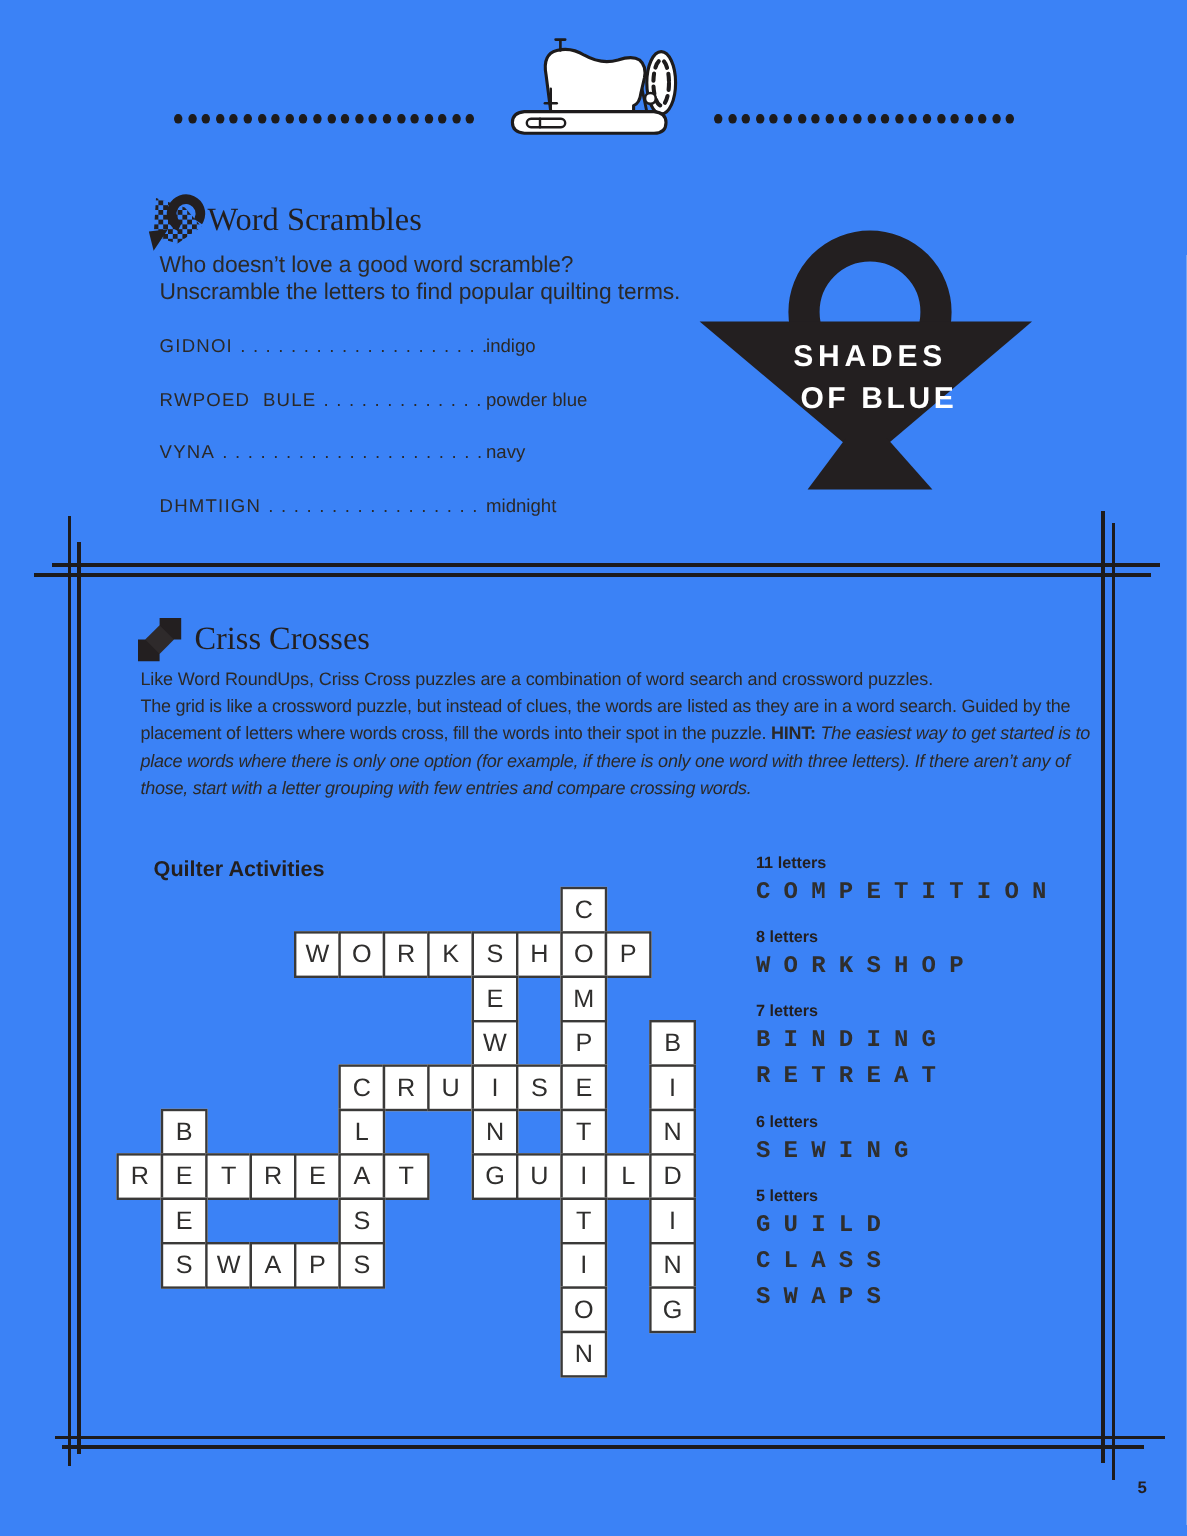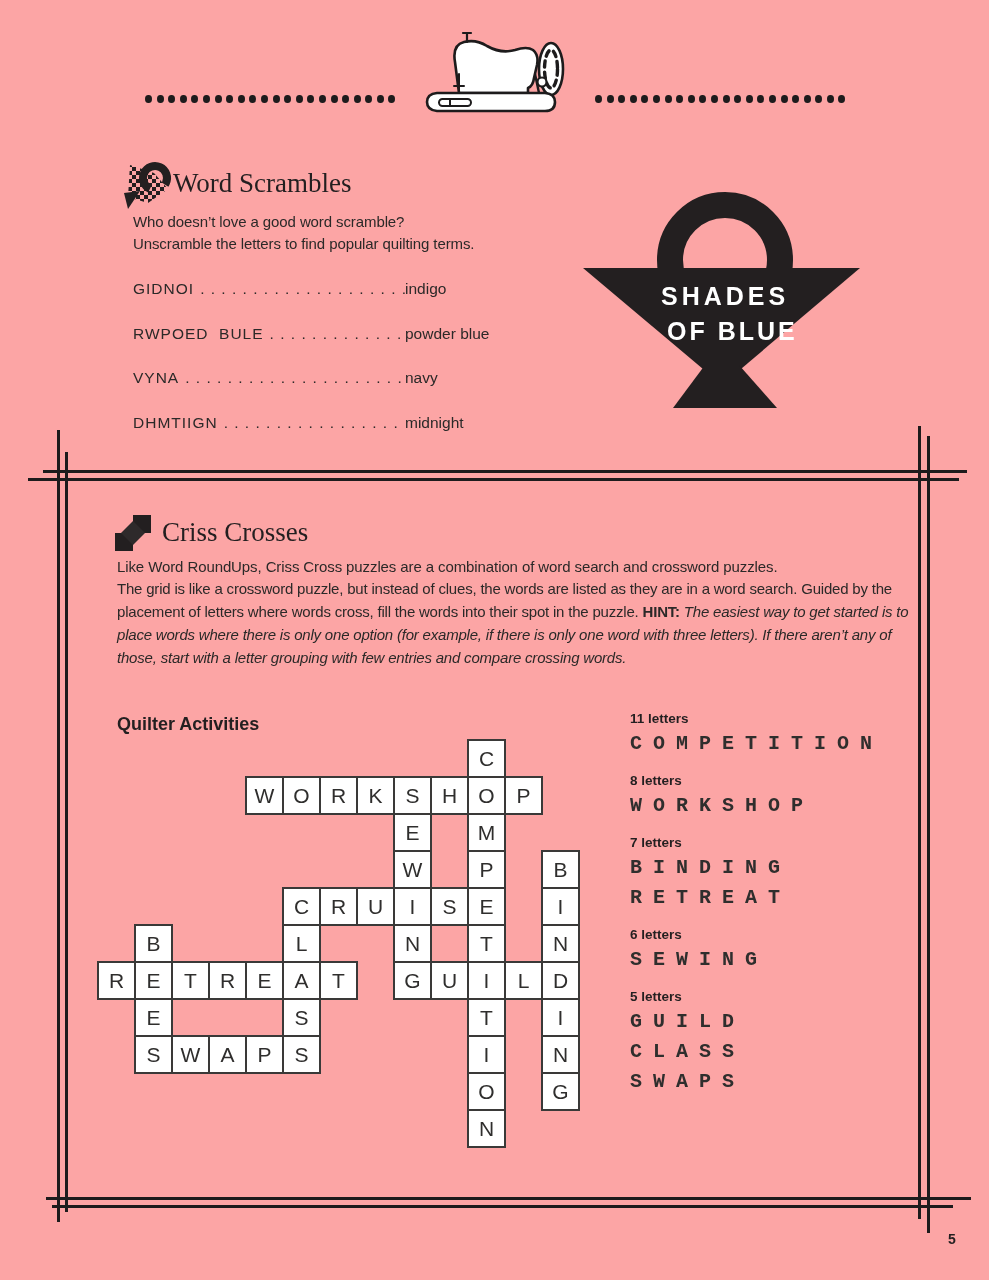--- a/index.html
+++ b/index.html
@@ -1,19 +1,19 @@
 <!DOCTYPE html>
 <html><head>
 <meta charset="utf-8">
 <style>
   html,body{margin:0;padding:0;background:#e8e8e8;}
   .page{
     position:relative;
     width:989px;height:1280px;
-    background:#fca5a5;
+    background:#3b82f6;
     overflow:hidden;
     font-family:"Liberation Sans",sans-serif;
     color:#231f20;
     text-decoration:underline;
   }
   svg{display:block;}
   .abs{position:absolute;}
 
   
   .dots-row{
@@ -27,21 +27,21 @@
 
   
   .sec-title{
     font-family:"Liberation Serif",serif;
     font-size:27px;font-weight:400;color:#231f20;
     line-height:30px;white-space:nowrap;
   }
 
   
   #ws-intro1,#ws-intro2{
-    font-size:15px;letter-spacing:-0.1px;line-height:21px;color:#2b2928;
+    font-size:19px;letter-spacing:-0.1px;line-height:21px;color:#2b2928;
   }
   .ws-row{
     display:flex;align-items:baseline;
     font-size:15.5px;color:#2b2928;
     margin-bottom:23.5px;line-height:21px;
   }
   .ws-left{width:272px;display:flex;flex:none;overflow:hidden;}
   .ws-word{flex:none;letter-spacing:1px;white-space:pre;}
   .ws-dots{
     flex:1;overflow:hidden;white-space:nowrap;
@@ -52,21 +52,21 @@
   
   #cc-intro{font-size:15px;letter-spacing:-0.1px;line-height:21px;color:#2b2928;}
   #cc-para{
     font-size:15px;letter-spacing:-0.2px;line-height:23px;color:#2b2928;
     width:800px;
   }
   #cc-para .hint{font-weight:bold;font-style:normal;}
   #cc-para .ital{font-style:italic;}
 
   
-  #puzzle-title{font-size:18px;font-weight:bold;color:#231f20;}
+  #puzzle-title{font-size:18px;font-weight:bold;color:#231f20;margin-left:11px;}
   #grid{position:absolute;left:97px;top:739px;width:484px;height:410px;}
   .cell{
     position:absolute;width:39px;height:39px;
     border:2px solid #3a3938;background:#fff;
     box-sizing:border-box;
     display:flex;align-items:center;justify-content:center;
     font-size:21px;color:#2f2e2d;
   }
 
   

